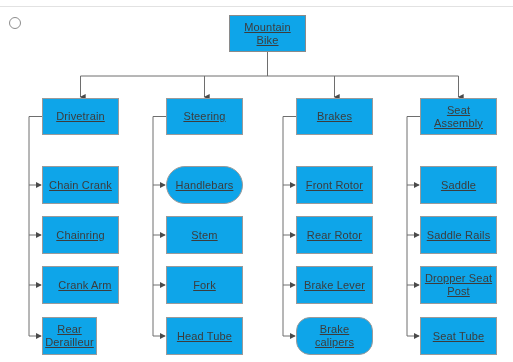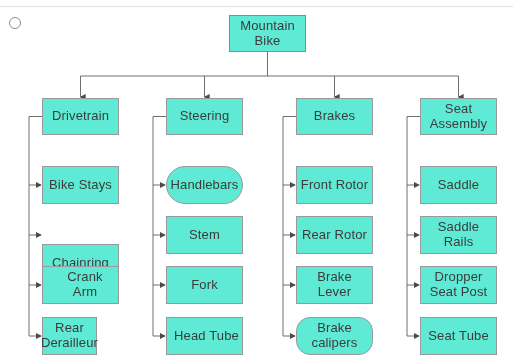--- a/index.html
+++ b/index.html
@@ -43,32 +43,33 @@
     width: 12px;
     height: 12px;
     border: 1px solid #8d8d8d;
     border-radius: 50%;
     background: #ffffff;
     box-sizing: border-box;
   }
   .node {
     position: absolute;
     box-sizing: border-box;
-    background: #5eead4;
+    background: #0ea5e9;
     border: 1px solid #9a9a9a;
     display: flex;
     align-items: center;
     justify-content: center;
     text-align: center;
     color: #3c3c3c;
-    font-size: 13px;
+    font-size: 11px;
     line-height: 1.15;
     letter-spacing: 0.15px;
     padding: 0 3px;
     z-index: 2;
+    text-decoration: underline;
   }
   .node-root {
     border-color: #8a8a8a;
   }
 </style>
 </head>
 <body>
 
 <div id="diagram-root">
 
@@ -115,44 +116,44 @@
   </svg>
 
   <div id="nodes-layer">
       <div class="node node-root" style="left: 229px; top: 15px; width: 77px; height: 37px;">
         <span>Mountain Bike</span>
       </div>
       <div class="node" style="left: 42px; top: 98px; width: 77px; height: 37px;">
         <span>Drivetrain</span>
       </div>
       <div class="node" style="left: 42px; top: 166px; width: 77px; height: 38px;">
-        <span>Bike Stays</span>
+        <span>Chain Crank</span>
       </div>
-      <div class="node" style="left: 42px; top: 216px; width: 77px; height: 38px; margin-top: 28px;">
+      <div class="node" style="left: 42px; top: 216px; width: 77px; height: 38px;">
         <span>Chainring</span>
       </div>
       <div class="node" style="left: 42px; top: 266px; width: 77px; height: 38px; padding-left: 12px;">
         <span>Crank Arm</span>
       </div>
       <div class="node" style="left: 42px; top: 317px; width: 55px; height: 38px;">
         <span>Rear Derailleur</span>
       </div>
       <div class="node" style="left: 166px; top: 98px; width: 77px; height: 37px;">
         <span>Steering</span>
       </div>
       <div class="node" style="left: 166px; top: 166px; width: 77px; height: 38px; border-radius: 19px;">
         <span>Handlebars</span>
       </div>
       <div class="node" style="left: 166px; top: 216px; width: 77px; height: 38px;">
         <span>Stem</span>
       </div>
       <div class="node" style="left: 166px; top: 266px; width: 77px; height: 38px;">
         <span>Fork</span>
       </div>
-      <div class="node" style="left: 166px; top: 317px; width: 77px; height: 38px; justify-content: flex-end;">
+      <div class="node" style="left: 166px; top: 317px; width: 77px; height: 38px;">
         <span>Head Tube</span>
       </div>
       <div class="node" style="left: 296px; top: 98px; width: 77px; height: 37px;">
         <span>Brakes</span>
       </div>
       <div class="node" style="left: 296px; top: 166px; width: 77px; height: 38px;">
         <span>Front Rotor</span>
       </div>
       <div class="node" style="left: 296px; top: 216px; width: 77px; height: 38px;">
         <span>Rear Rotor</span>

